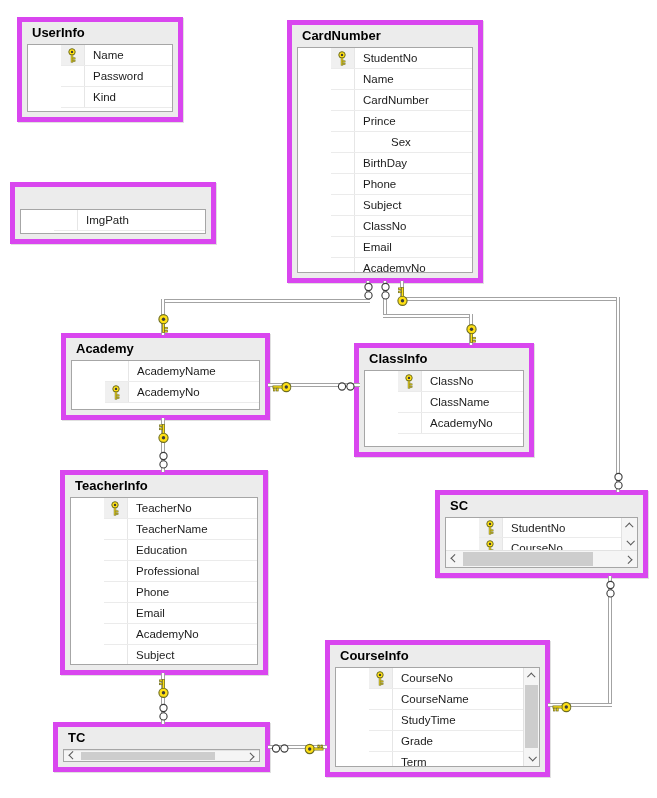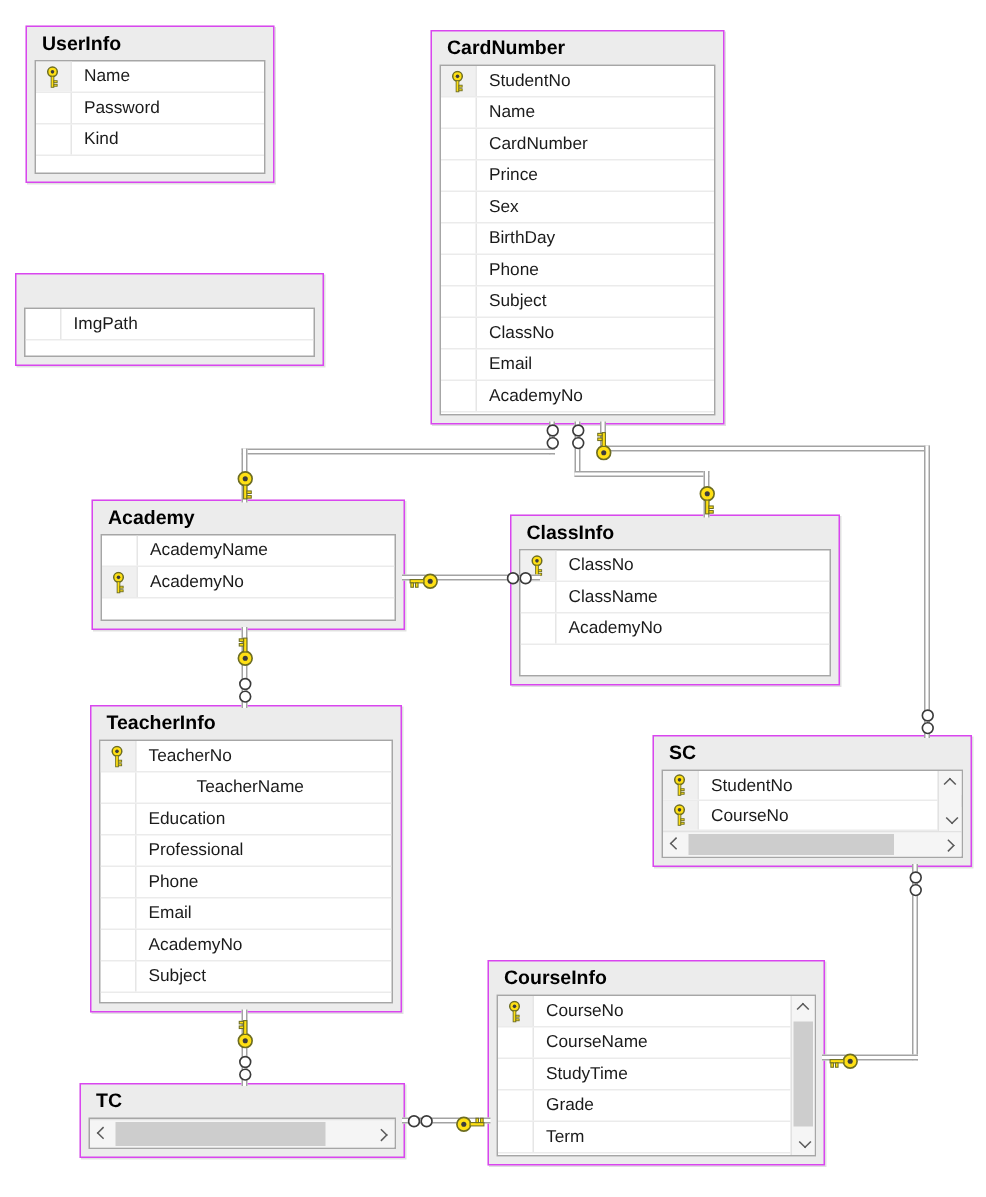--- a/index.html
+++ b/index.html
@@ -2,32 +2,32 @@
 <html><head>
 <meta charset="utf-8">
 <style>
   html,body{margin:0;padding:0;background:#ffffff;}
   #canvas{
     position:relative;width:657px;height:798px;background:#ffffff;overflow:hidden;
     font-family:"Liberation Sans","DejaVu Sans",sans-serif;
   }
   
   .table-box{
-    position:absolute;background:#ececec;border:1px solid #d946ef;
+    position:absolute;background:#ececec;border:5px solid #d946ef;
     box-shadow:1px 1px 0 rgba(0,0,0,0.12);box-sizing:border-box;
   }
   .table-title{
     height:22px;line-height:22px;padding-left:10px;font-size:13px;font-weight:bold;
     color:#000;white-space:nowrap;overflow:hidden;
   }
   .table-inner{
     position:absolute;left:5px;right:5px;top:22px;bottom:5px;background:#ffffff;
     border:1px solid #a6a6a6;box-sizing:border-box;display:flex;flex-direction:column;overflow:hidden;
   }
-  .content-row{display:flex;flex:1;min-height:0;}
+  .content-row{display:flex;flex:1;min-height:0;margin-left:33px;}
   .rows-col{flex:1;min-width:0;}
   .t-row{display:flex;align-items:center;box-sizing:border-box;border-bottom:1px solid #ebebeb;}
   .gutter{
     width:24px;align-self:stretch;flex:0 0 24px;border-right:1px solid #e6e6e6;
     display:flex;align-items:center;justify-content:center;box-sizing:border-box;
   }
   .gutter.haskey{background:#f0f0f0;}
   .col-label{font-size:11.5px;color:#1b1b1b;padding-left:8px;white-space:nowrap;}
   
   .vscroll{flex:0 0 16px;display:flex;flex-direction:column;background:#f5f5f5;border-left:1px solid #e2e2e2;box-sizing:border-box;}
@@ -103,21 +103,21 @@
               <span class="col-label">Name</span>
             </div>
             <div class="t-row" style="height: 21px;">
               <div class="gutter"></div>
               <span class="col-label">CardNumber</span>
             </div>
             <div class="t-row" style="height: 21px;">
               <div class="gutter"></div>
               <span class="col-label">Prince</span>
             </div>
-            <div class="t-row" style="height: 21px;">
+            <div class="t-row" style="height: 21px; gap: 28px;">
               <div class="gutter"></div>
               <span class="col-label">Sex</span>
             </div>
             <div class="t-row" style="height: 21px;">
               <div class="gutter"></div>
               <span class="col-label">BirthDay</span>
             </div>
             <div class="t-row" style="height: 21px;">
               <div class="gutter"></div>
               <span class="col-label">Phone</span>
@@ -172,21 +172,21 @@
                   <rect x="5.9" y="9.8" width="2.2" height="1.3" fill="#ffe014" stroke="#6d6d22" stroke-width="0.6"></rect>
                   <rect x="5.9" y="12.2" width="2.2" height="1.3" fill="#ffe014" stroke="#6d6d22" stroke-width="0.6"></rect>
                 </svg>
               </div>
               <span class="col-label">AcademyNo</span>
             </div>
           </div>
         </div>
       </div>
     </div>
-    <div class="table-box" style="left: 340px; top: 343px; width: 220px; height: 114px;">
+    <div class="table-box" style="left: 354px; top: 343px; width: 180px; height: 114px;">
       <div class="table-title">ClassInfo</div>
       <div class="table-inner">
         <div class="content-row">
           <div class="rows-col">
             <div class="t-row" style="height: 21px;">
               <div class="gutter haskey">
                 <svg width="11" height="15" viewBox="0 0 11 15" aria-hidden="true">
                   <circle cx="5" cy="3.9" r="3.2" fill="#ffe014" stroke="#6d6d22" stroke-width="1"></circle>
                   <circle cx="5" cy="3.9" r="1.2" fill="#3c3c3c"></circle>
                   <rect x="4.1" y="6.8" width="1.8" height="7.4" fill="#ffe014" stroke="#6d6d22" stroke-width="0.6"></rect>
@@ -218,21 +218,21 @@
                 <svg width="11" height="15" viewBox="0 0 11 15" aria-hidden="true">
                   <circle cx="5" cy="3.9" r="3.2" fill="#ffe014" stroke="#6d6d22" stroke-width="1"></circle>
                   <circle cx="5" cy="3.9" r="1.2" fill="#3c3c3c"></circle>
                   <rect x="4.1" y="6.8" width="1.8" height="7.4" fill="#ffe014" stroke="#6d6d22" stroke-width="0.6"></rect>
                   <rect x="5.9" y="9.8" width="2.2" height="1.3" fill="#ffe014" stroke="#6d6d22" stroke-width="0.6"></rect>
                   <rect x="5.9" y="12.2" width="2.2" height="1.3" fill="#ffe014" stroke="#6d6d22" stroke-width="0.6"></rect>
                 </svg>
               </div>
               <span class="col-label">TeacherNo</span>
             </div>
-            <div class="t-row" style="height: 21px; gap: 32px;">
+            <div class="t-row" style="height: 21px;">
               <div class="gutter"></div>
               <span class="col-label">TeacherName</span>
             </div>
             <div class="t-row" style="height: 21px;">
               <div class="gutter"></div>
               <span class="col-label">Education</span>
             </div>
             <div class="t-row" style="height: 21px;">
               <div class="gutter"></div>
               <span class="col-label">Professional</span>

